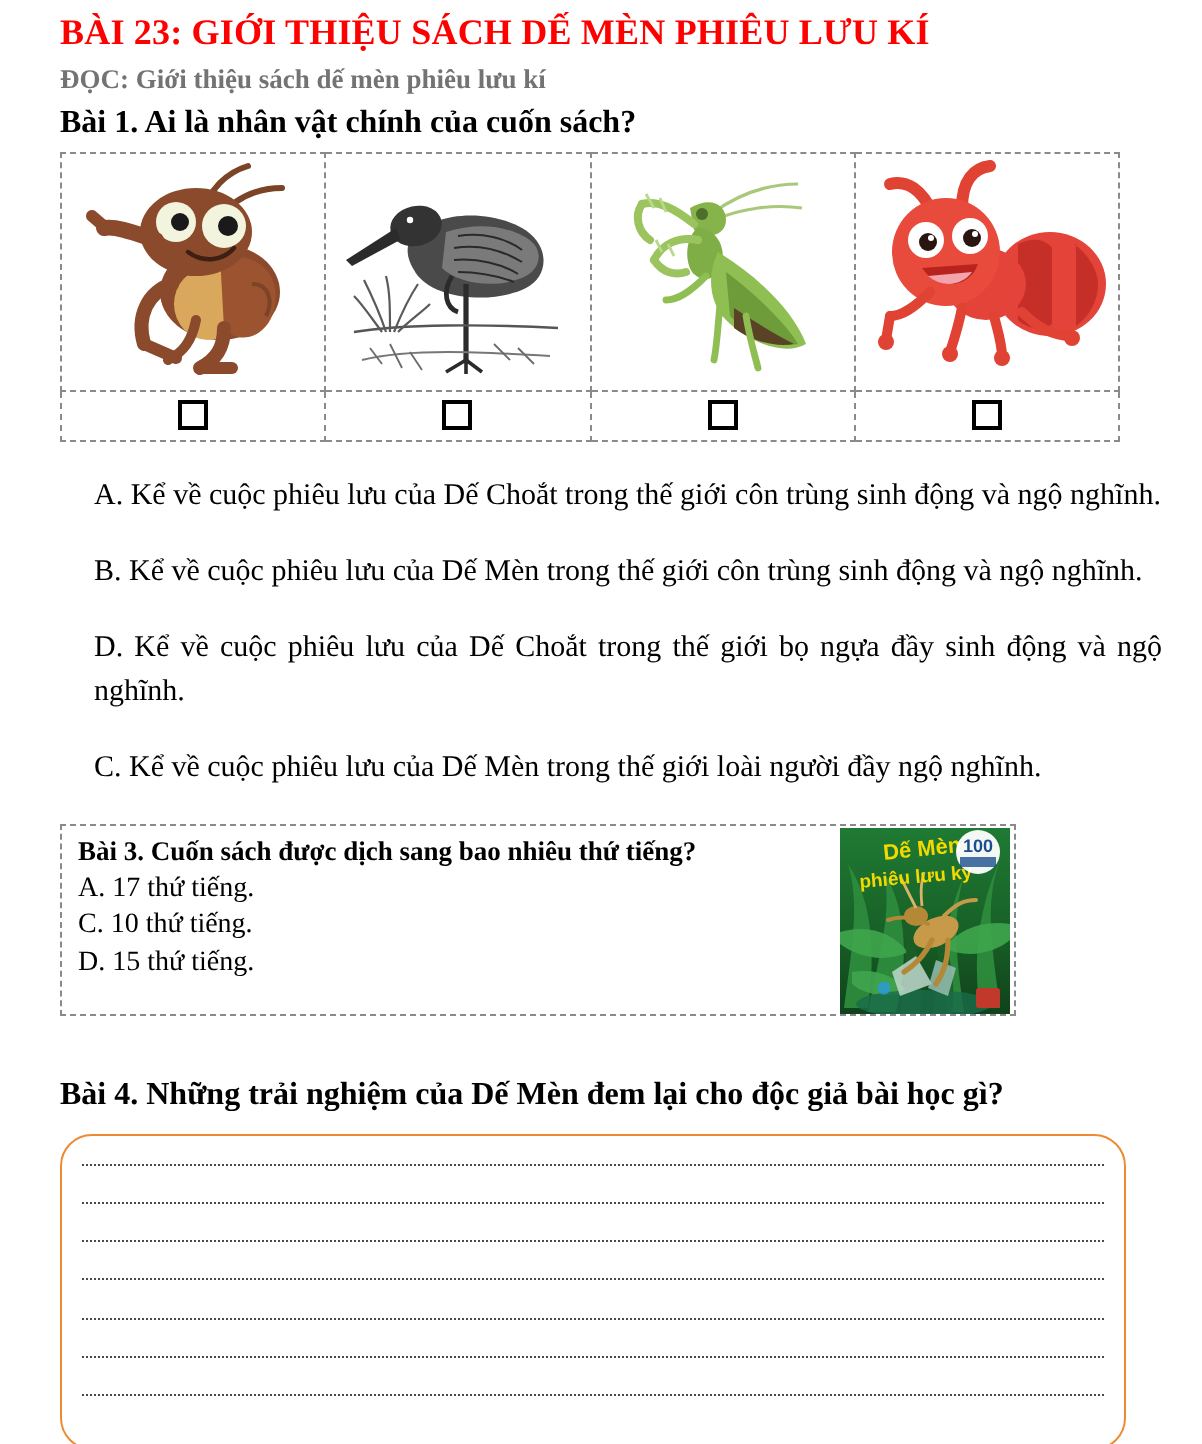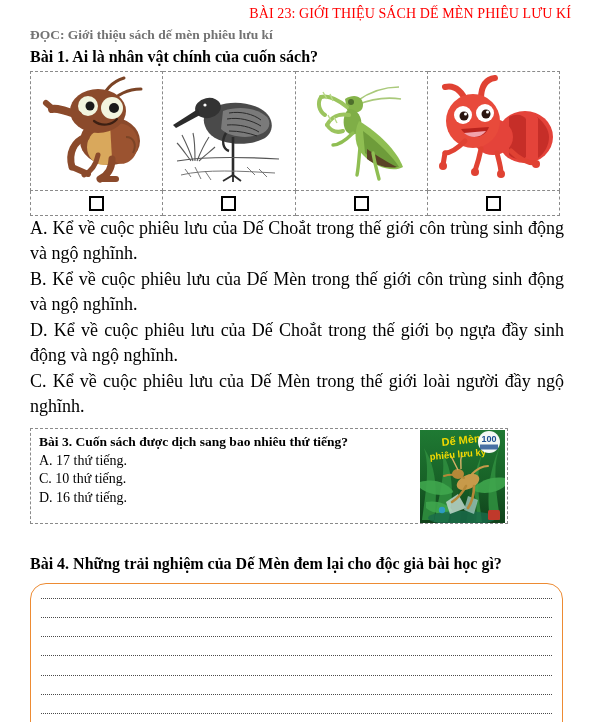--- a/index.html
+++ b/index.html
@@ -20,23 +20,23 @@
     width: 601px;
     height: 722px;
     position: relative;
     box-sizing: border-box;
     padding: 0 30px;
   }
 
   
   .doc-title {
     color: #FF0000;
-    font-weight: normal;
-    font-size: 14px;
-    text-align: right;
+    font-weight: bold;
+    font-size: 18px;
+    text-align: left;
     letter-spacing: 0.1px;
     margin: 2px 0 0 0;
     padding-top: 3px;
     line-height: 1.25;
   }
   .read-line {
     color: #737373;
     font-weight: bold;
     font-size: 13.5px;
     margin: 3px 0 0 0;
@@ -79,25 +79,25 @@
     display: inline-block;
     width: 11px;
     height: 11px;
     border: 2px solid #000;
     background: #fff;
     vertical-align: middle;
   }
 
   
   .opt {
-    font-size: 18px;
+    font-size: 15px;
     line-height: 1.42;
     text-align: justify;
     text-justify: inter-word;
-    margin: 0;
+    margin: 17px;
     width: 534px;
   }
 
   
   .b3-box {
     position: relative;
     width: 478px;
     box-sizing: border-box;
     border: 1px dashed #8a8a8a;
     padding: 4px 6px 6px 8px;
@@ -323,21 +323,21 @@
 
   <div class="opt">A. Kể về cuộc phiêu lưu của Dế Choắt trong thế giới côn trùng sinh động và ngộ nghĩnh.</div>
   <div class="opt">B. Kể về cuộc phiêu lưu của Dế Mèn trong thế giới côn trùng sinh động và ngộ nghĩnh.</div>
   <div class="opt">D. Kể về cuộc phiêu lưu của Dế Choắt trong thế giới bọ ngựa đầy sinh động và ngộ nghĩnh.</div>
   <div class="opt">C. Kể về cuộc phiêu lưu của Dế Mèn trong thế giới loài người đầy ngộ nghĩnh.</div>
 
   <div class="b3-box">
     <div class="b3-head">Bài 3. Cuốn sách được dịch sang bao nhiêu thứ tiếng?</div>
     <div class="b3-opt">A. 17 thứ tiếng.</div>
     <div class="b3-opt">C. 10 thứ tiếng.</div>
-    <div class="b3-opt">D. 16 thứ tiếng.</div>
+    <div class="b3-opt">D. 15 thứ tiếng.</div>
 
     <div class="b3-cover">
       <svg width="85" height="93" viewBox="0 0 85 93">
         <defs>
           <linearGradient id="jungle" x1="0" y1="0" x2="0" y2="1">
             <stop offset="0%" stop-color="#1F7A33"></stop>
             <stop offset="55%" stop-color="#186127"></stop>
             <stop offset="100%" stop-color="#10421B"></stop>
           </linearGradient>
         </defs>

